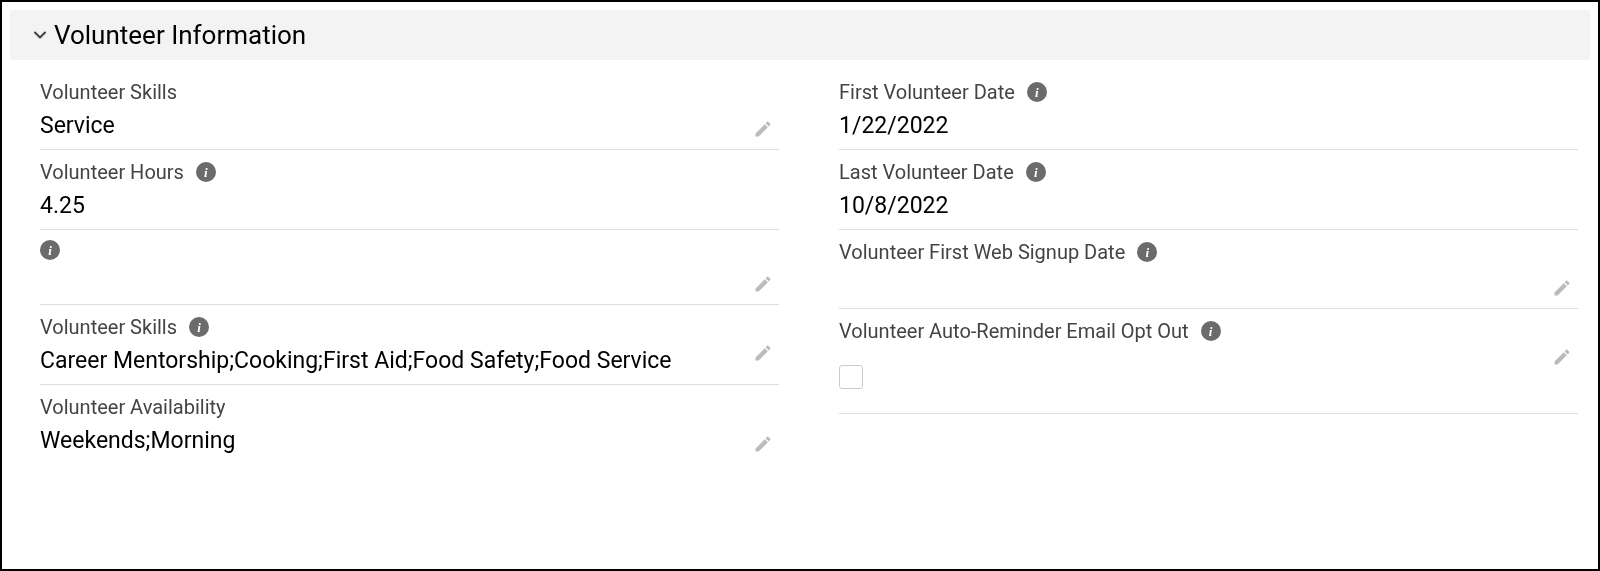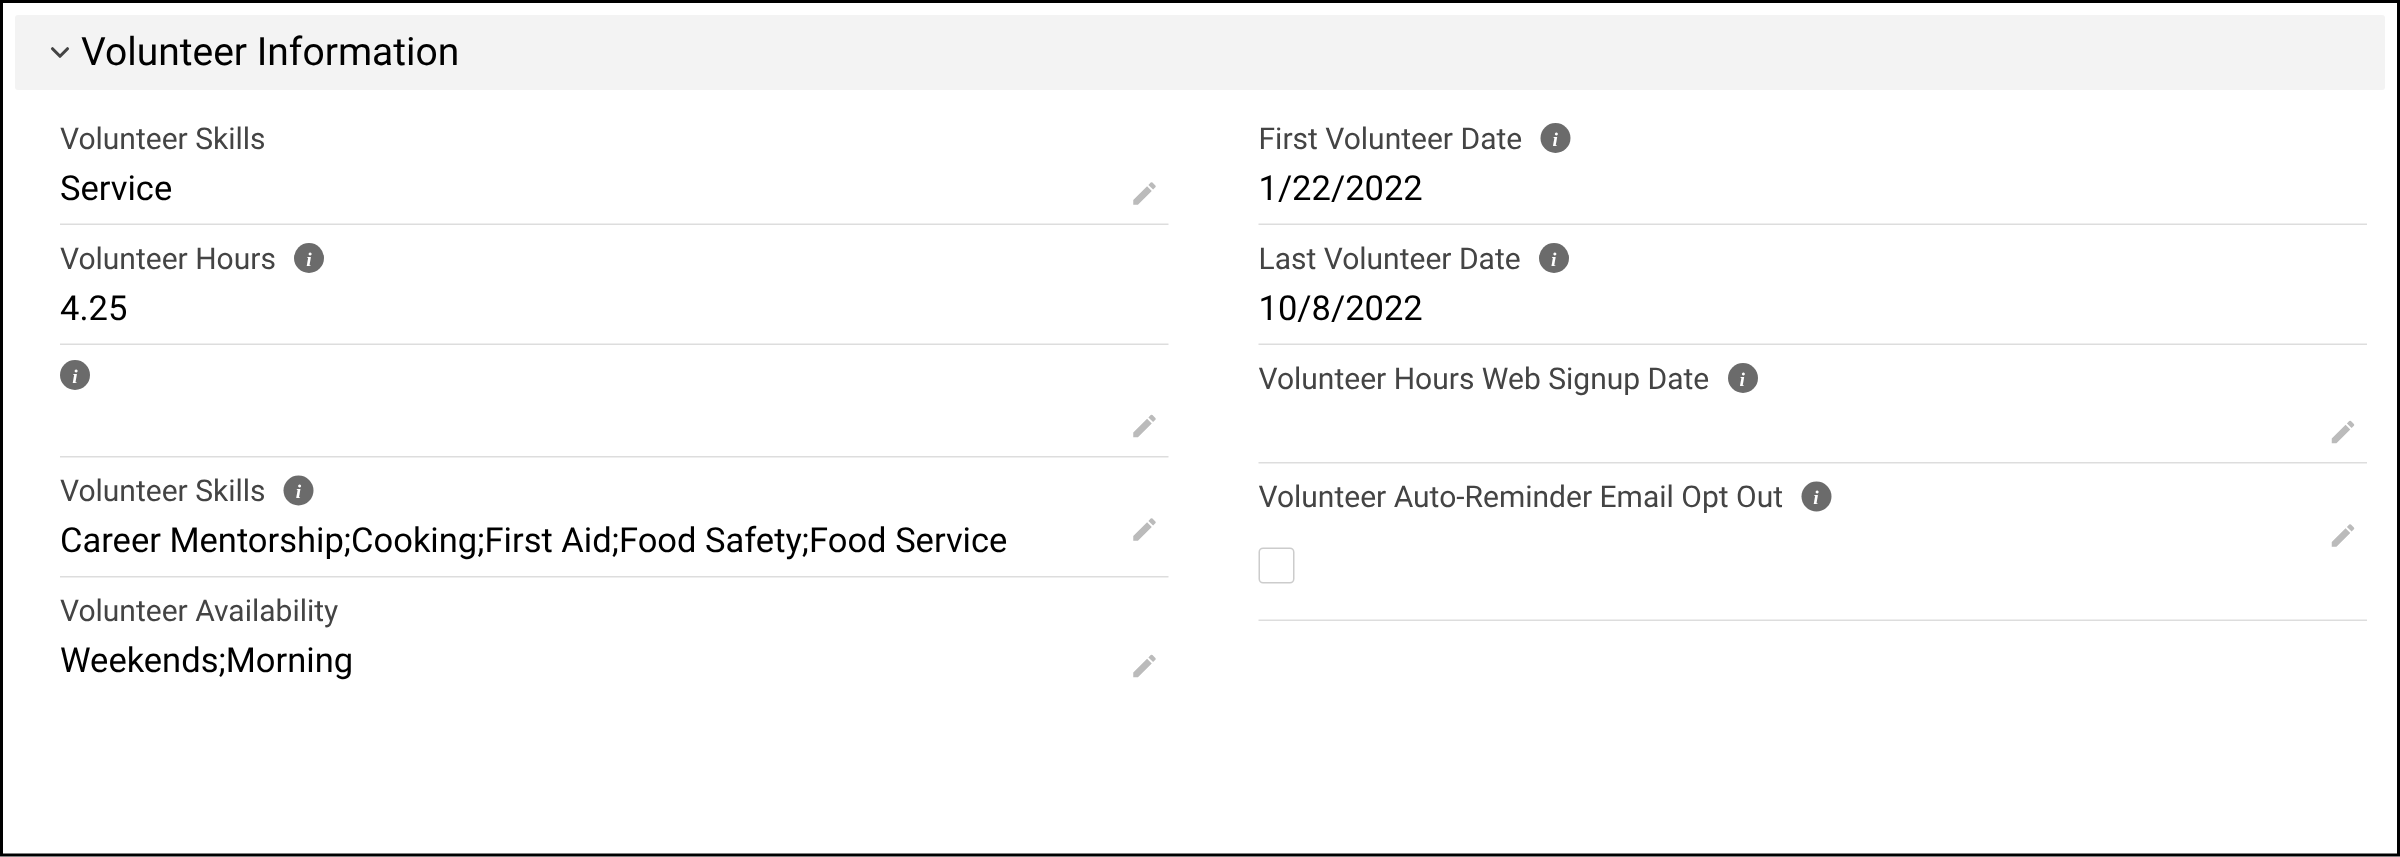--- a/index.html
+++ b/index.html
@@ -189,21 +189,21 @@
     <div class="field">
       <div class="field-label-row">
         <span class="field-label">Last Volunteer Date</span>
         <span class="info-icon">i</span>
       </div>
       <div class="field-value">10/8/2022</div>
     </div>
 
     <div class="field">
       <div class="field-label-row">
-        <span class="field-label">Volunteer Hours Web Signup Date</span>
+        <span class="field-label">Volunteer First Web Signup Date</span>
         <span class="info-icon">i</span>
       </div>
       <div class="field-value"></div>
       <span class="edit-icon">
         <svg width="20" height="20" viewBox="0 0 24 24" fill="currentColor">
             <path d="M3 17.25V21h3.75L17.81 9.94l-3.75-3.75L3 17.25zM20.71 7.04a1 1 0 0 0 0-1.41l-2.34-2.34a1 1 0 0 0-1.41 0l-1.83 1.83 3.75 3.75 1.83-1.83z"></path>
           </svg>
       </span>
     </div>
 

